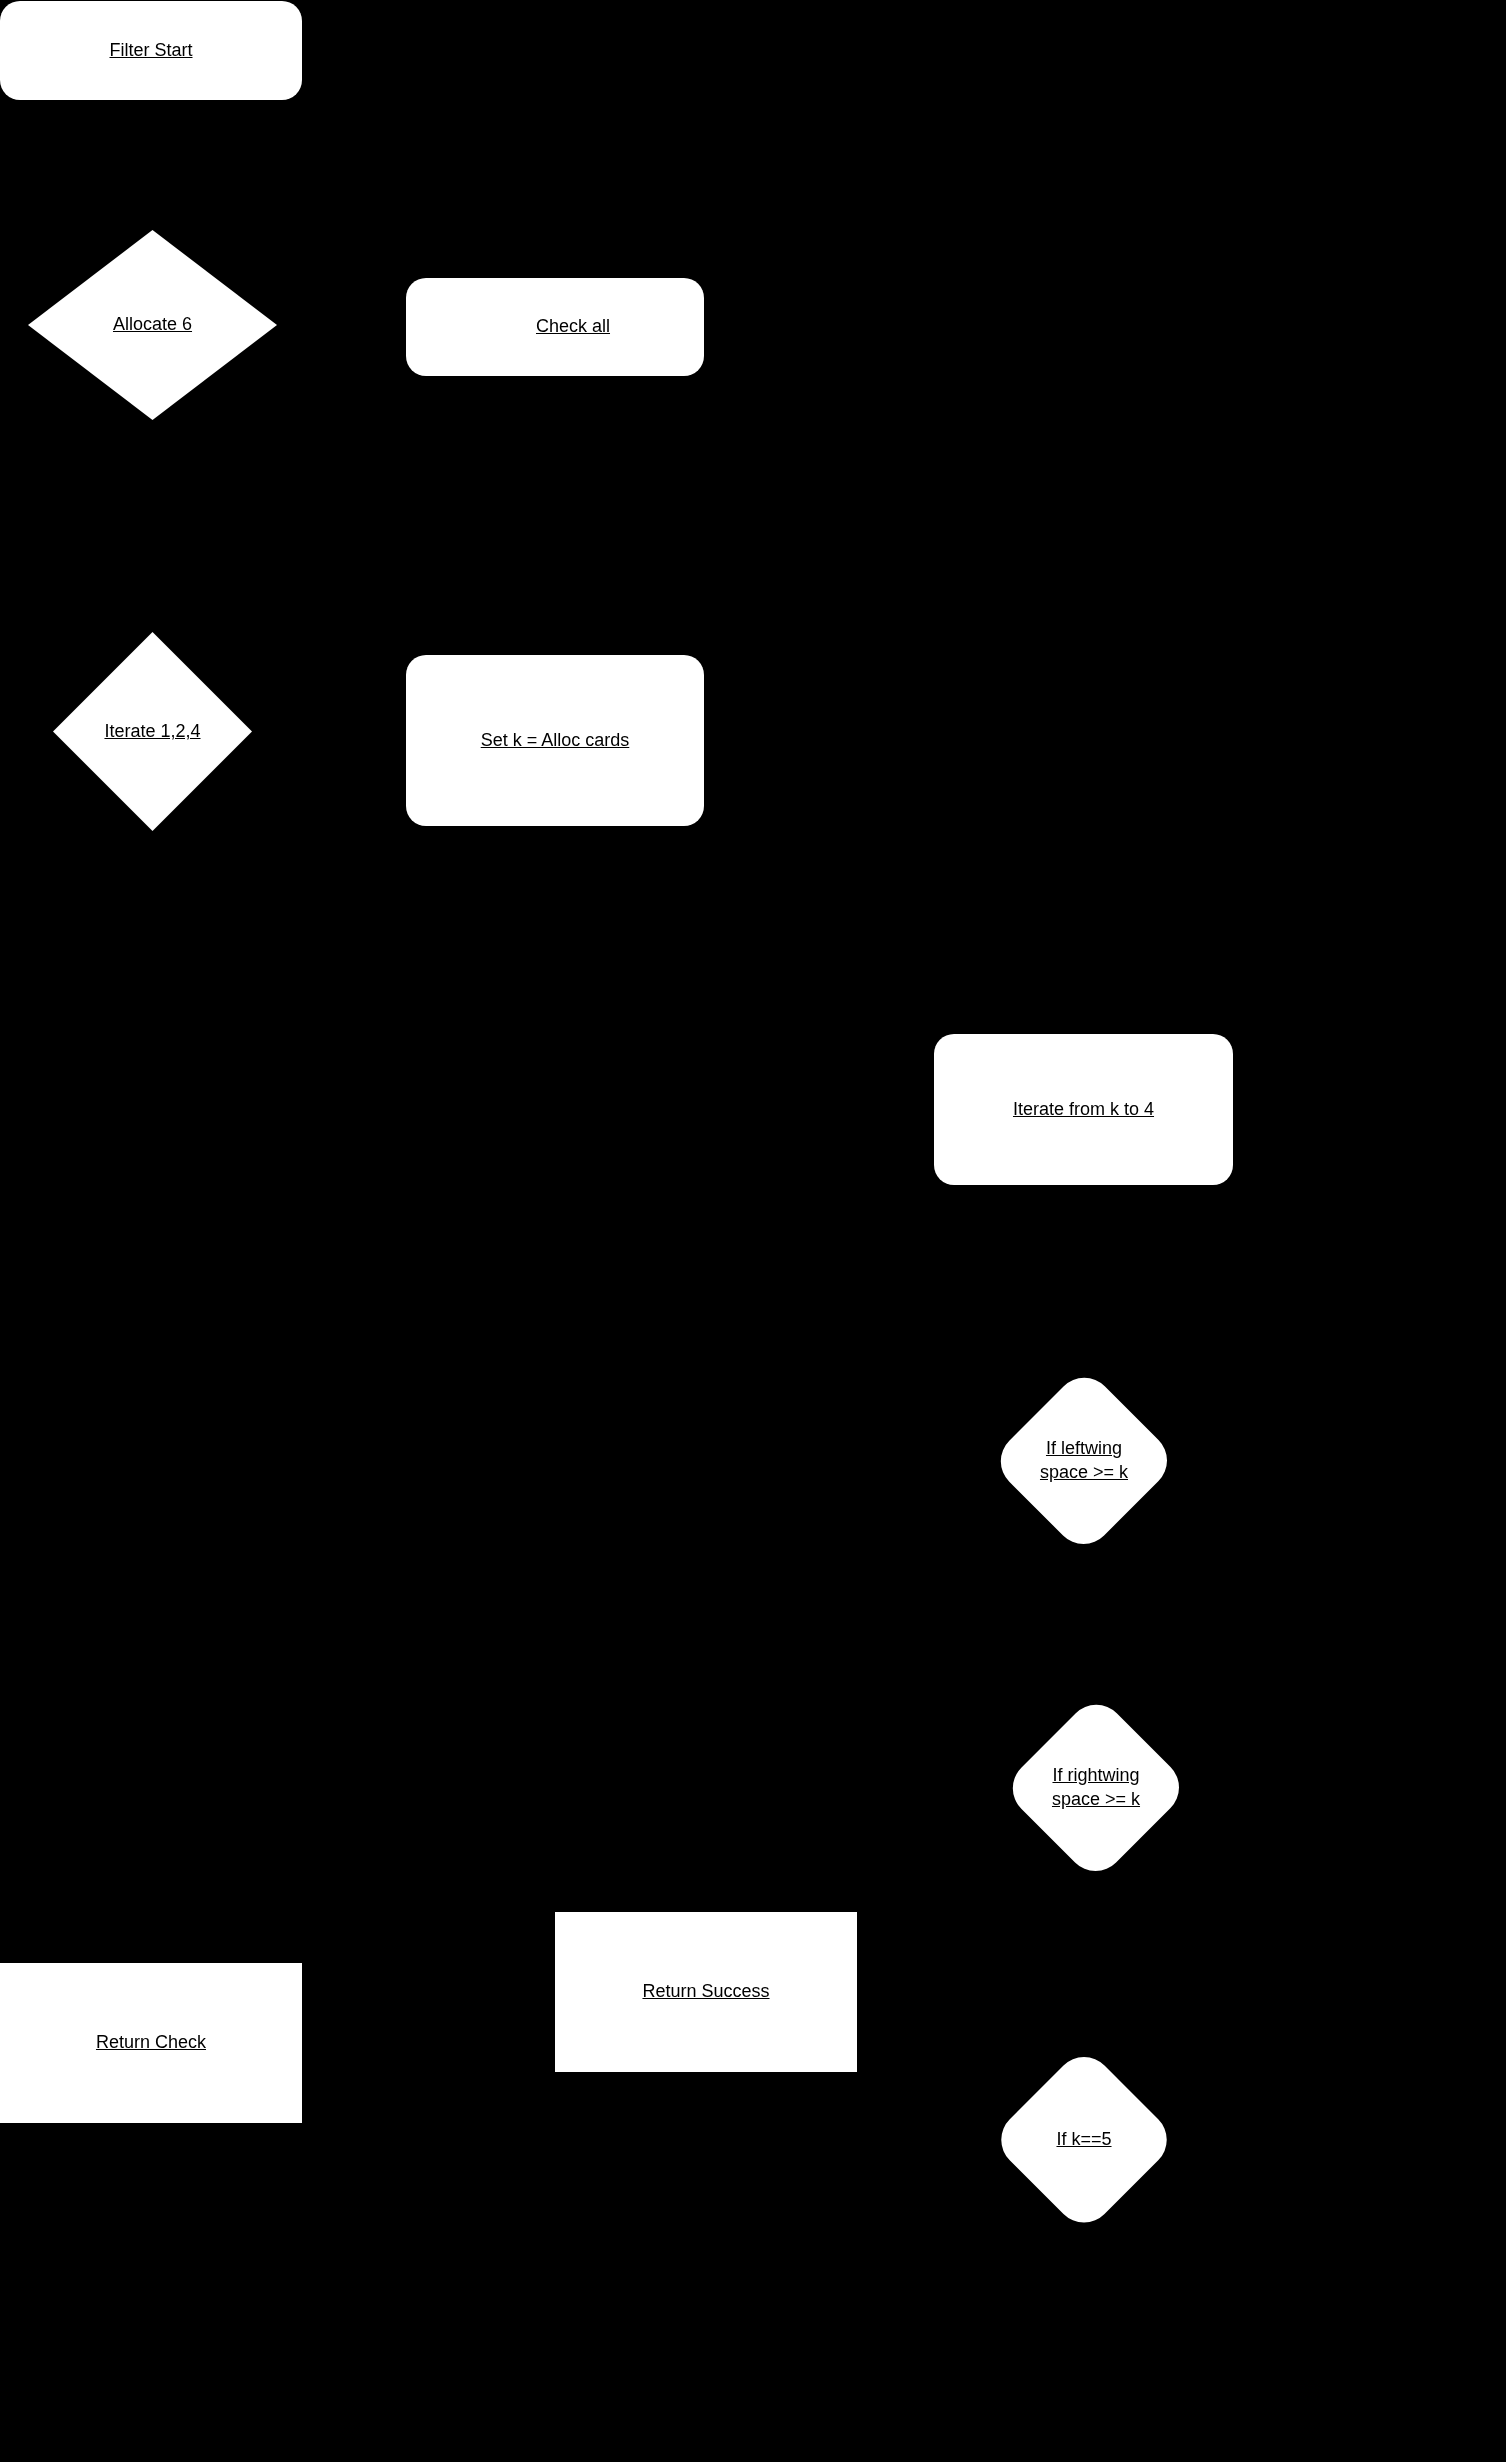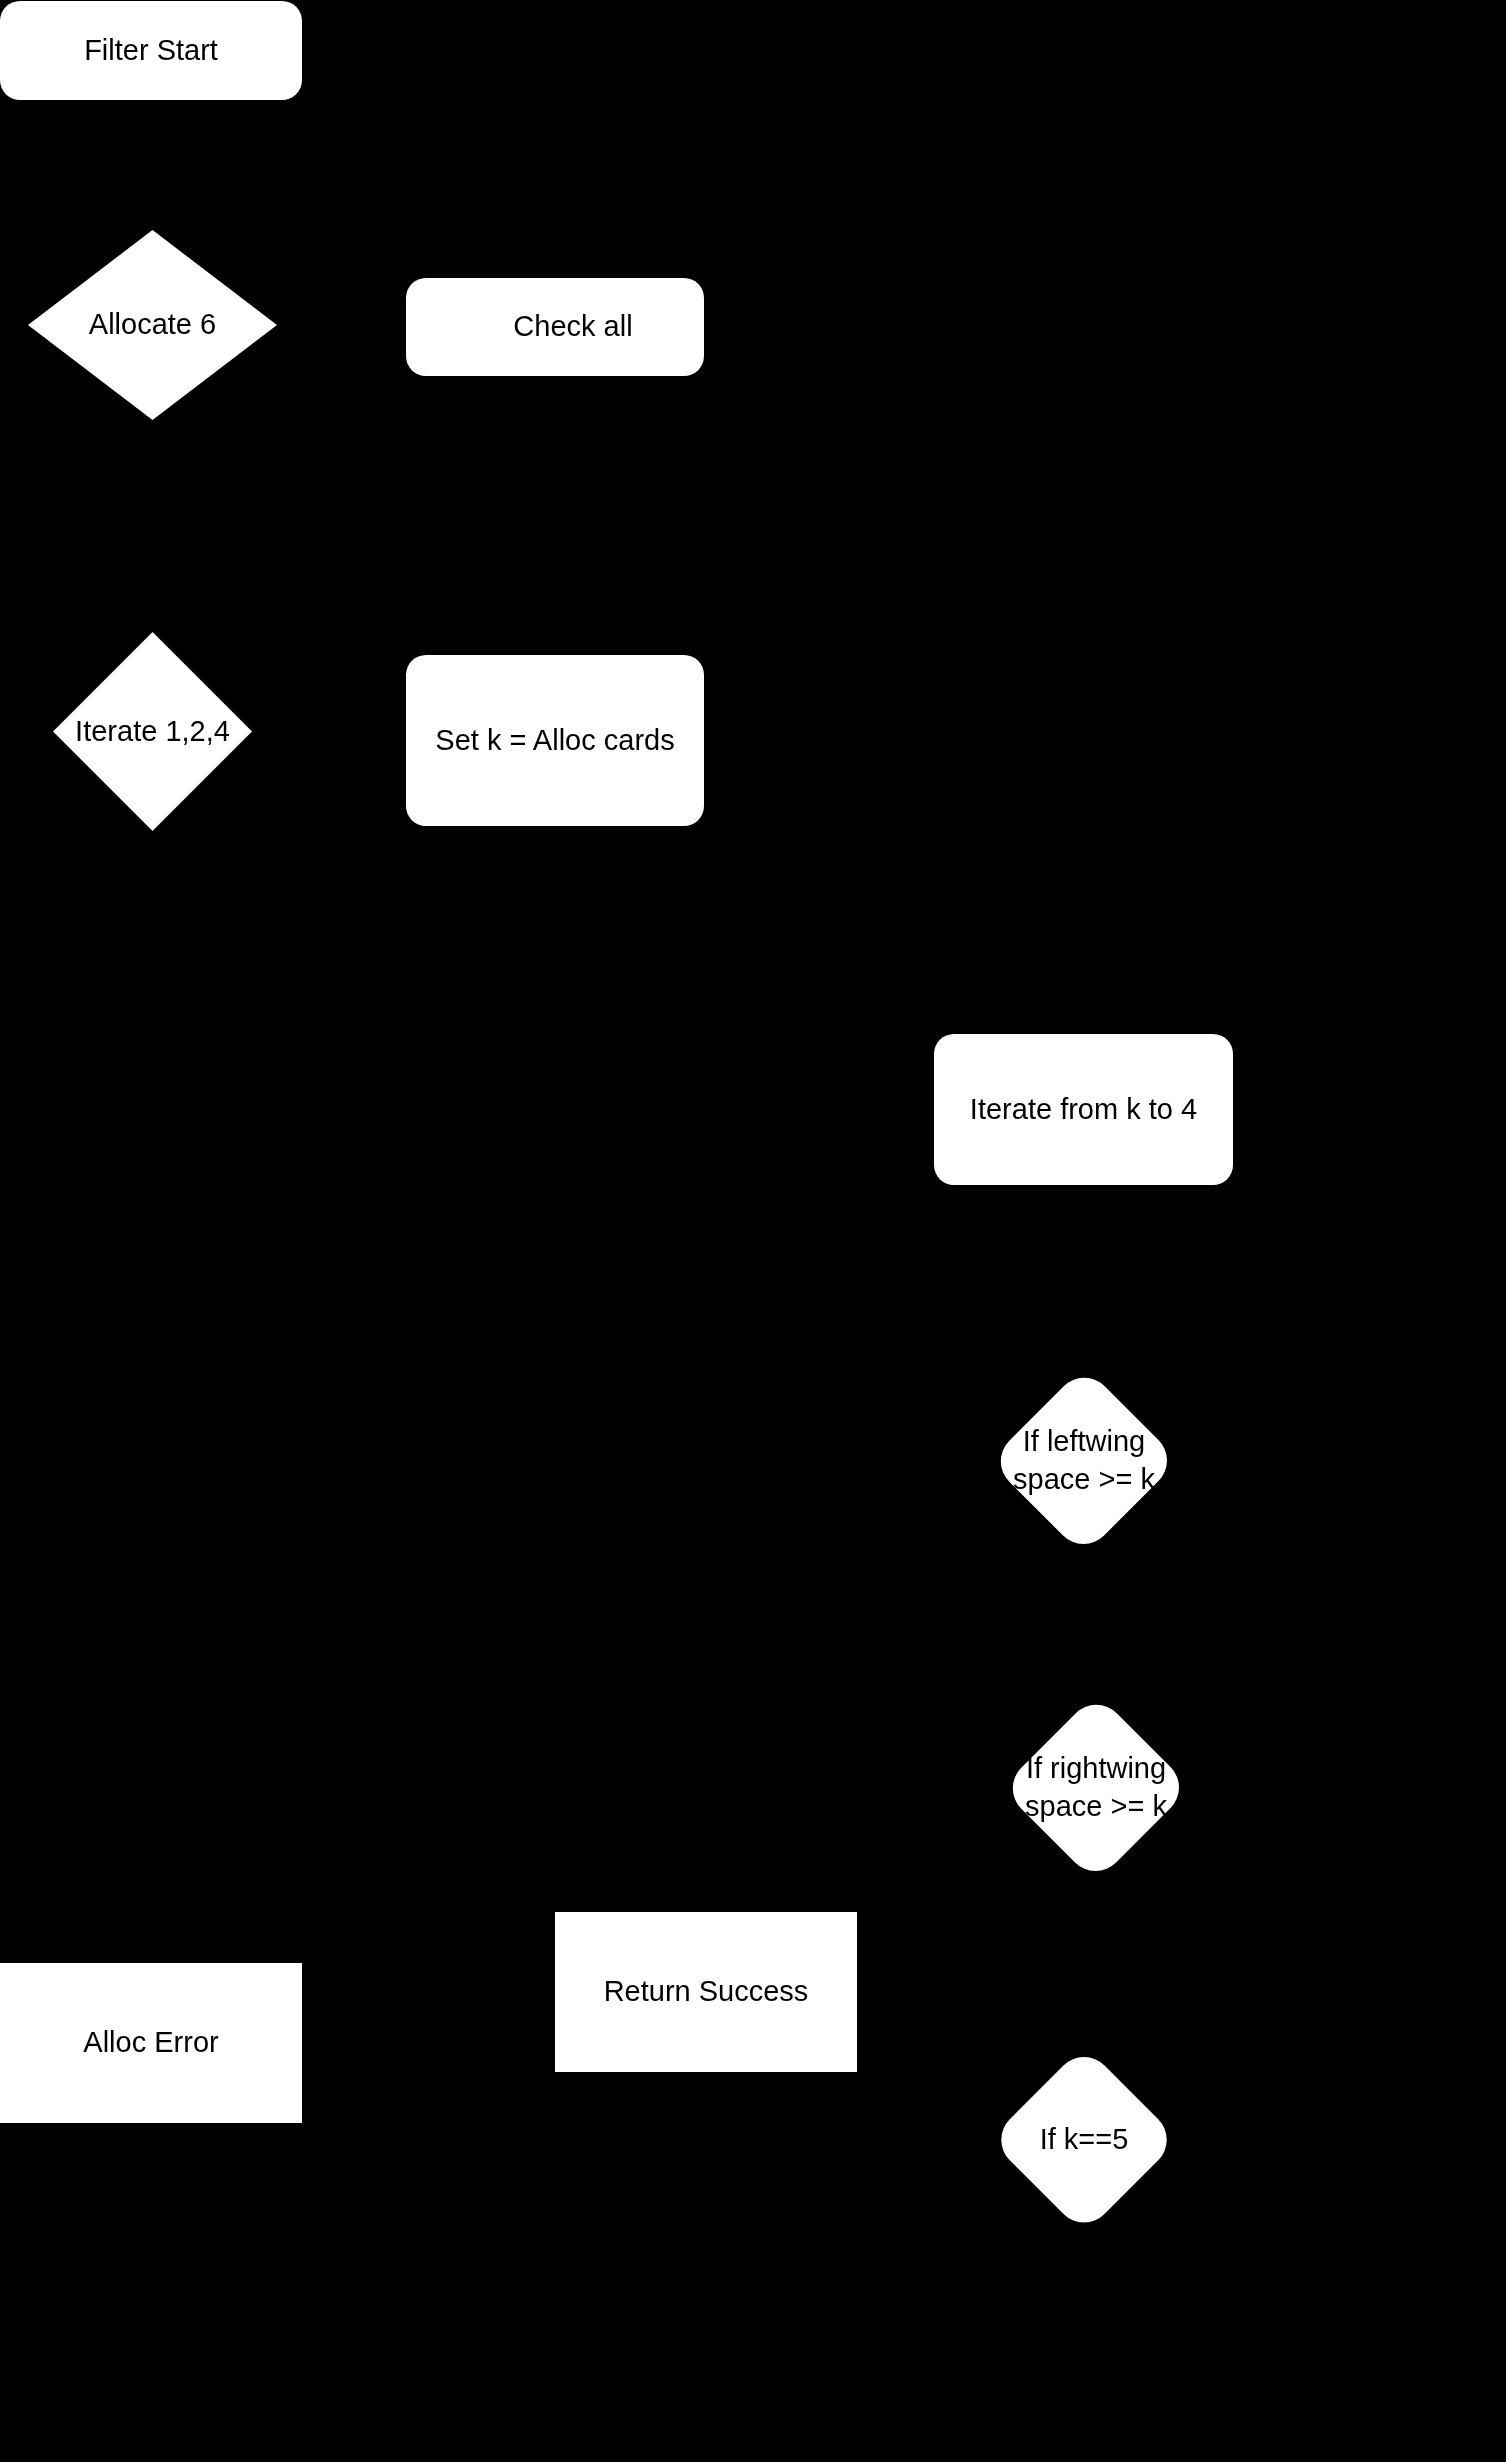--- a/index.html
+++ b/index.html
@@ -17,23 +17,24 @@
     font-family: "Liberation Sans", sans-serif;
   }
   .node {
     position: absolute;
     box-sizing: border-box;
     display: flex;
     align-items: center;
     justify-content: center;
     text-align: center;
     color: #000000;
-    font-size: 29px;
+    font-size: 18px;
     line-height: 1.28;
     white-space: pre-line;
+    text-decoration: underline;
   }
   
   .shape-rounded-rect {
     background: #ffffff;
     border-radius: 20px;
   }
   
   .shape-rect {
     background: #ffffff;
     border-radius: 0;
@@ -89,17 +90,17 @@
     <div class="node shape-rounded-rect" style="left: 0px; top: 1.3px; width: 302px; height: 99px;"><span class="node-label">Filter Start</span></div>
     <div class="node shape-diamond" style="left: 28px; top: 230px; width: 249px; height: 190px;"><div class="diamond-fill"></div><span class="node-label">Allocate 6</span></div>
     <div class="node shape-rounded-rect" style="left: 406px; top: 278px; width: 298px; height: 98px; padding-left: 36px;"><span class="node-label">Check all</span></div>
     <div class="node shape-diamond" style="left: 53px; top: 632px; width: 199px; height: 199px;"><div class="diamond-fill"></div><span class="node-label">Iterate 1,2,4</span></div>
     <div class="node shape-rounded-rect" style="left: 406px; top: 655px; width: 298px; height: 171px;"><span class="node-label">Set k = Alloc cards</span></div>
     <div class="node shape-rounded-rect" style="left: 934px; top: 1034px; width: 299px; height: 151px;"><span class="node-label">Iterate from k to 4</span></div>
     <div class="node shape-diamond-round" style="left: 992px; top: 1368px; width: 184px; height: 185px;"><div class="diamond-fill"><div class="rot"></div></div><span class="node-label">If leftwing
 space &gt;= k</span></div>
     <div class="node shape-diamond-round" style="left: 1004px; top: 1695px; width: 184px; height: 185px;"><div class="diamond-fill"><div class="rot"></div></div><span class="node-label">If rightwing
 space &gt;= k</span></div>
-    <div class="node shape-rect" style="left: 0px; top: 1963px; width: 302px; height: 160px;"><span class="node-label">Alloc Error</span></div>
+    <div class="node shape-rect" style="left: 0px; top: 1963px; width: 302px; height: 160px;"><span class="node-label">Return Check</span></div>
     <div class="node shape-rect" style="left: 555px; top: 1912px; width: 302px; height: 160px;"><span class="node-label">Return Success</span></div>
     <div class="node shape-diamond-round" style="left: 992px; top: 2048px; width: 184px; height: 184px;"><div class="diamond-fill"><div class="rot"></div></div><span class="node-label">If k==5</span></div>
   </div>
 
 
 </body></html>

